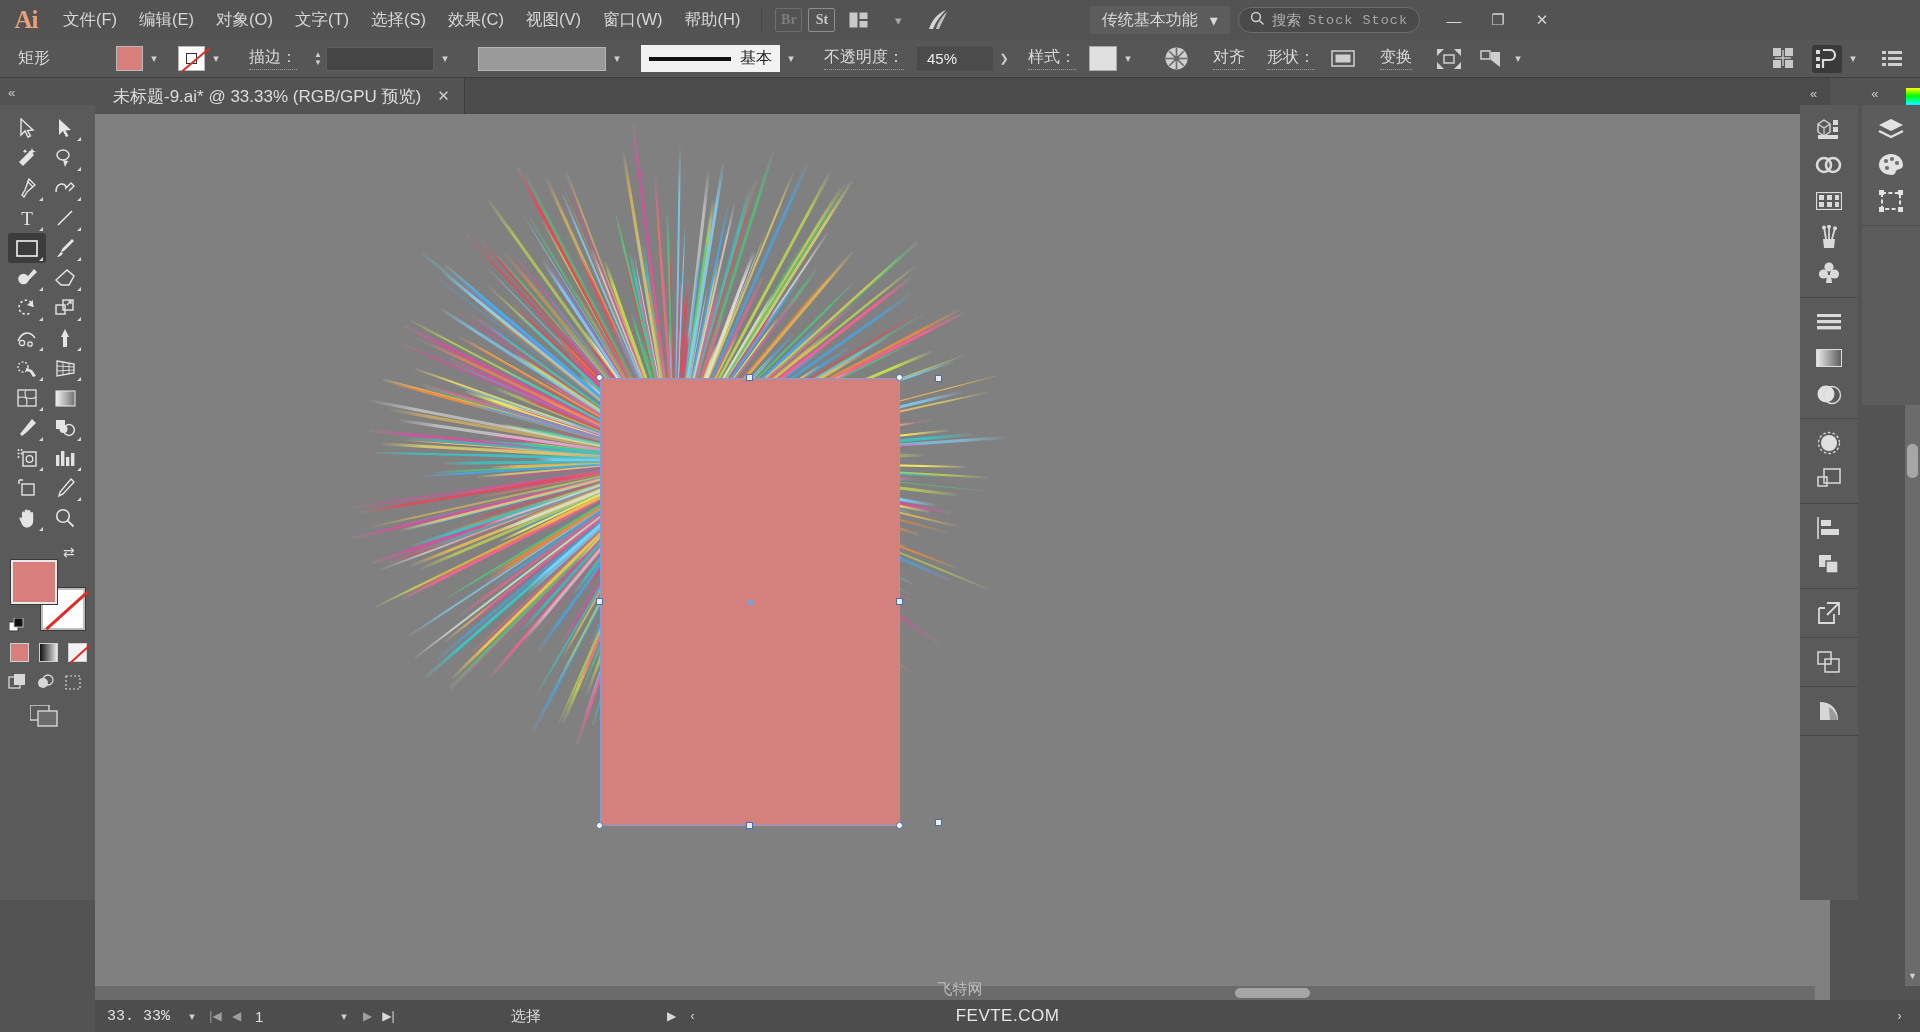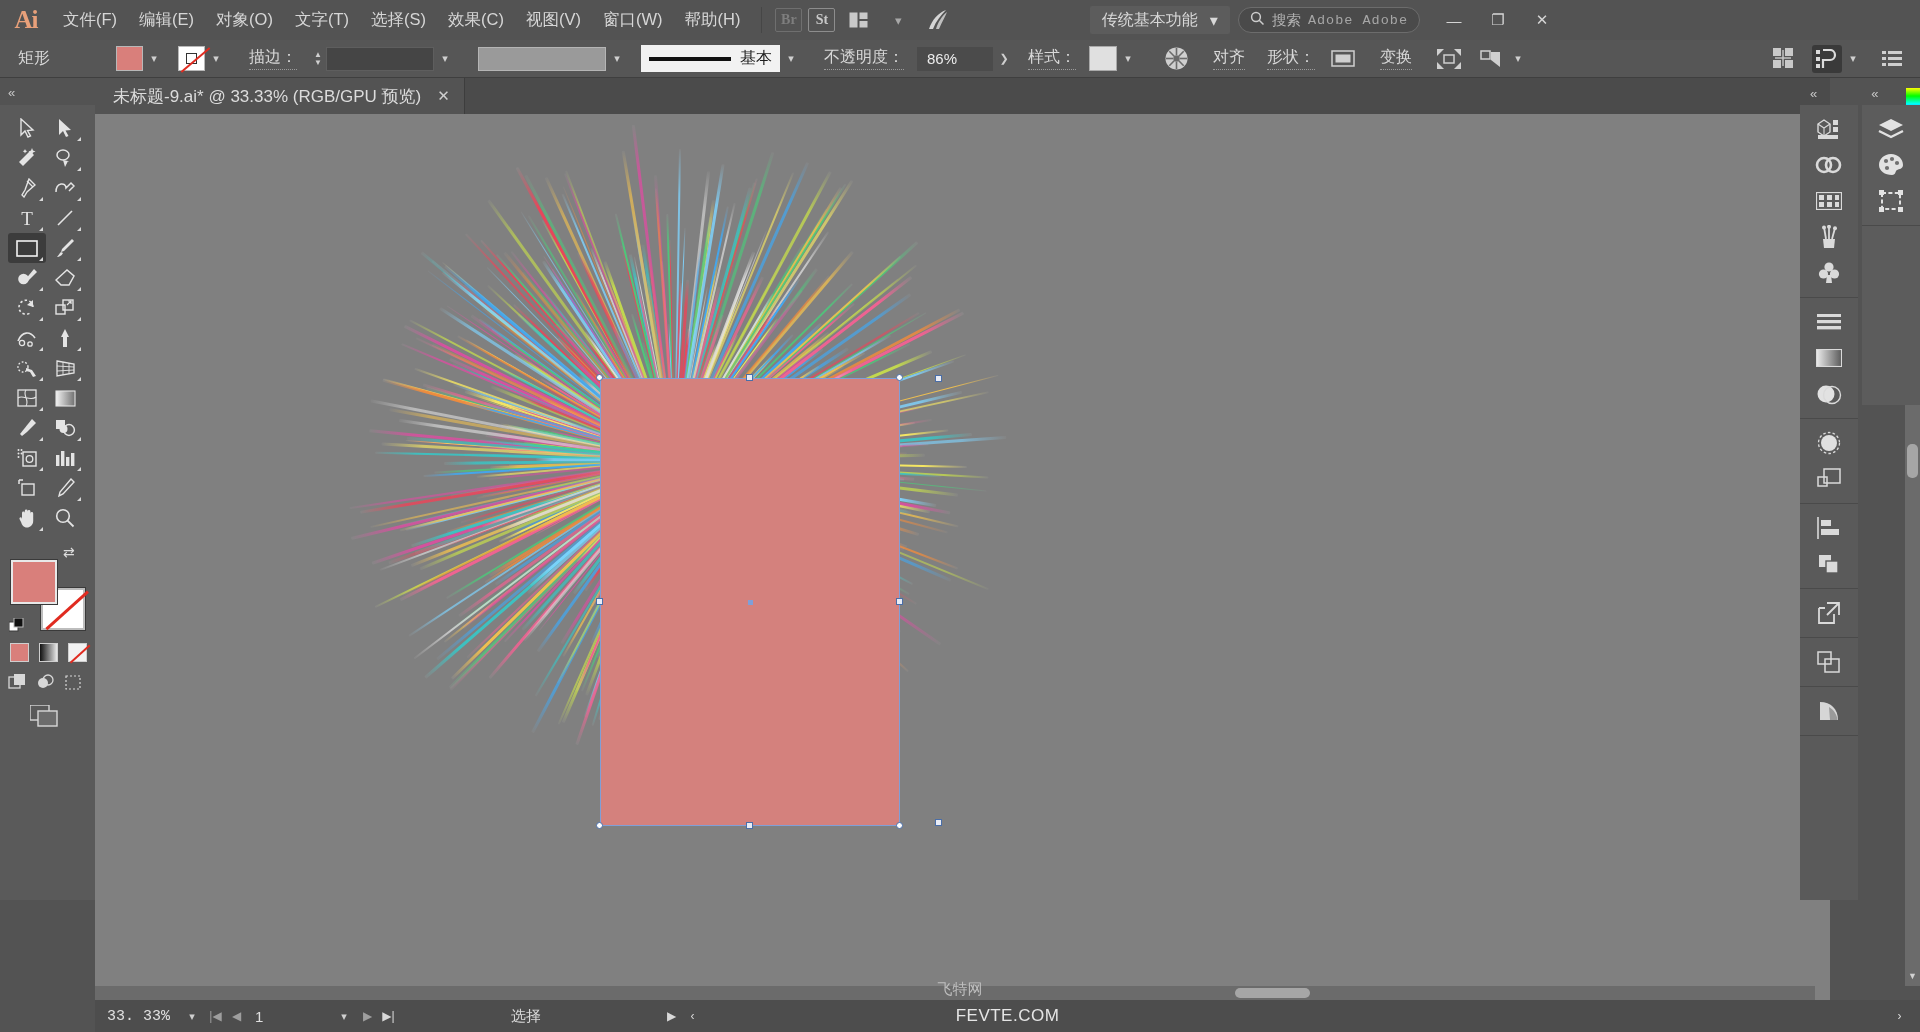--- a/index.html
+++ b/index.html
@@ -295,21 +295,21 @@
       <span>▾</span>
     </div>
     <div class="search-box">
       <span>
         <svg width="15" height="15" viewBox="0 0 15 15">
           <circle cx="6" cy="6" r="4.4" fill="none" stroke="#cccccc" stroke-width="1.5"></circle>
           <line x1="9.2" y1="9.2" x2="13.5" y2="13.5" stroke="#cccccc" stroke-width="1.5"></line>
         </svg>
       </span>
       <span>搜索</span>
-      <span class="stock-txt">Adobe Adobe</span>
+      <span class="stock-txt">Stock Stock</span>
     </div>
     <div class="win-btn">—</div>
     <div class="win-btn">❐</div>
     <div class="win-btn close">✕</div>
   </div>
 
   <div class="controlbar">
     <div class="cb-label">矩形</div>
     <div class="cb-gap-lg"></div>
       <div class="cb-gap-lg"></div>
@@ -335,21 +335,21 @@
     <div class="caret">▾</div>
     <div class="cb-gap"></div>
     <div class="brush-sel">
       <span class="brush-line"></span>
       <span>基本</span>
     </div>
     <div class="caret">▾</div>
     <div class="cb-gap-lg"></div>
     <div class="cb-label dotted">不透明度：</div>
     <div class="cb-gap"></div>
-    <div class="opacity-field">86%</div>
+    <div class="opacity-field">45%</div>
     <div class="caret">❯</div>
     <div class="cb-gap"></div>
     <div class="cb-label dotted">样式：</div>
     <div class="cb-gap"></div>
     <div class="style-swatch"></div>
     <div class="caret">▾</div>
     <div class="cb-gap-lg"></div>
     <div class="cb-ico">
       <svg width="25" height="25" viewBox="0 0 25 25">
         <circle cx="12.5" cy="12.5" r="11" fill="#cfcfcf"></circle>

